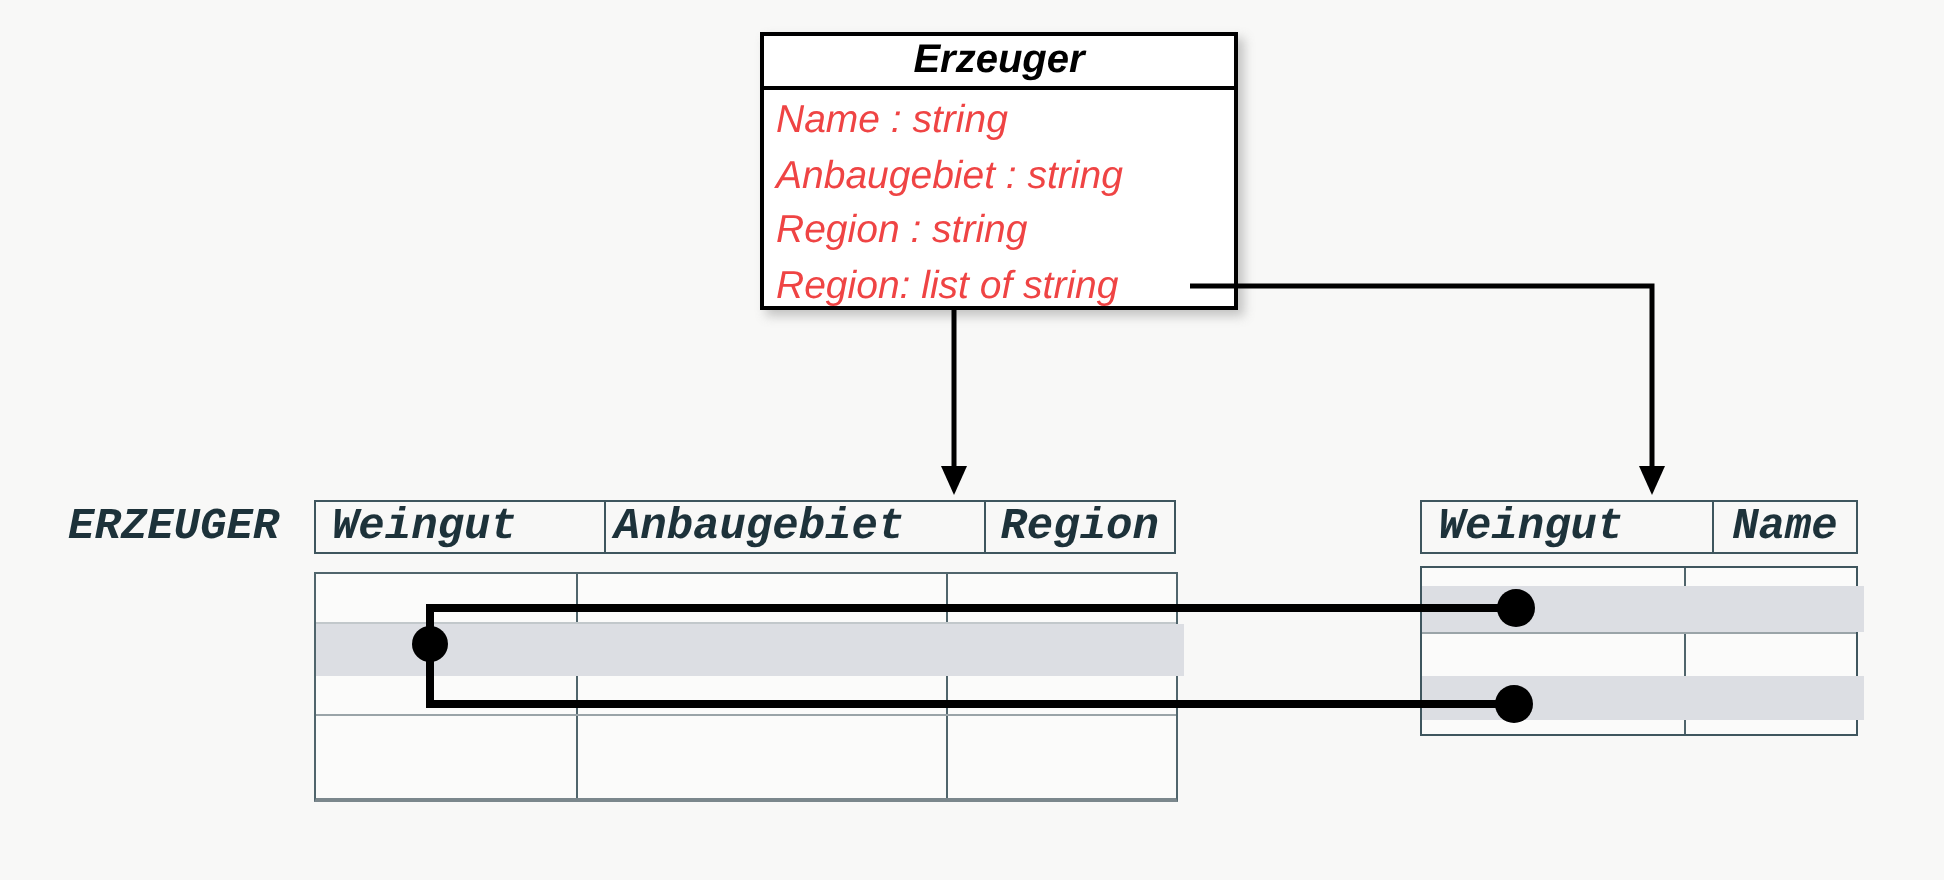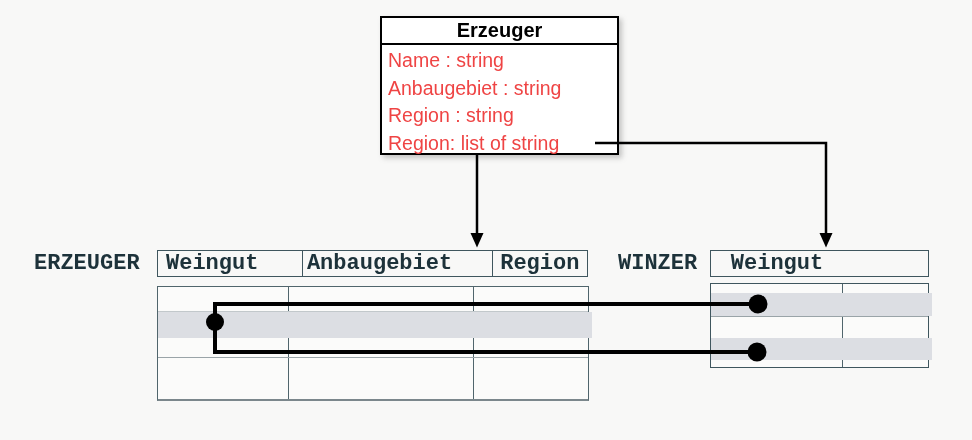--- a/index.html
+++ b/index.html
@@ -2,21 +2,21 @@
 <html><head>
 <meta charset="utf-8">
 <style>
   html,body{margin:0;padding:0;}
   body{
     width:972px;height:440px;
     background:#f8f8f7;
     font-family:"Liberation Sans", sans-serif;
     overflow:hidden;
   }
-  #canvas{position:relative;width:972px;height:413px;}
+  #canvas{position:relative;width:972px;height:413px;font-style:italic;}
 
   
   .class-box{
     position:absolute;left:380px;top:16px;width:239px;height:139px;
     box-sizing:border-box;background:#ffffff;border:2.5px solid #000;
     box-shadow:3px 3px 5px rgba(110,110,110,.38);
     z-index:10;
   }
   .class-box .title{
     box-sizing:border-box;height:27px;border-bottom:2.5px solid #000;
@@ -99,23 +99,23 @@
     <div class="hcell">Region</div>
   </div>
   <div class="tbl-body" id="erzeuger-body">
     <div class="colsep" style="left:130px"></div>
     <div class="colsep" style="left:315px"></div>
     <div class="rowsep faint" style="top:24px"></div>
     <div class="rowsep light" style="top:70px"></div>
   </div>
   <div class="band" id="erzeuger-band"></div>
 
-  <div class="tbl-label" id="winzer-label">WINZER</div>
   <div class="tbl-header" id="winzer-header">
     <div class="hcell">Weingut</div>
+    <div class="hcell">Name</div>
   </div>
   <div class="tbl-body" id="winzer-body">
     <div class="colsep" style="left:131px"></div>
     <div class="rowsep light" style="top:32px"></div>
     <div class="rowsep light" style="top:54px"></div>
   </div>
   <div class="band" id="winzer-band-1"></div>
   <div class="band" id="winzer-band-2"></div>
 
   <svg id="overlay" width="972" height="440" viewBox="0 0 972 440">

